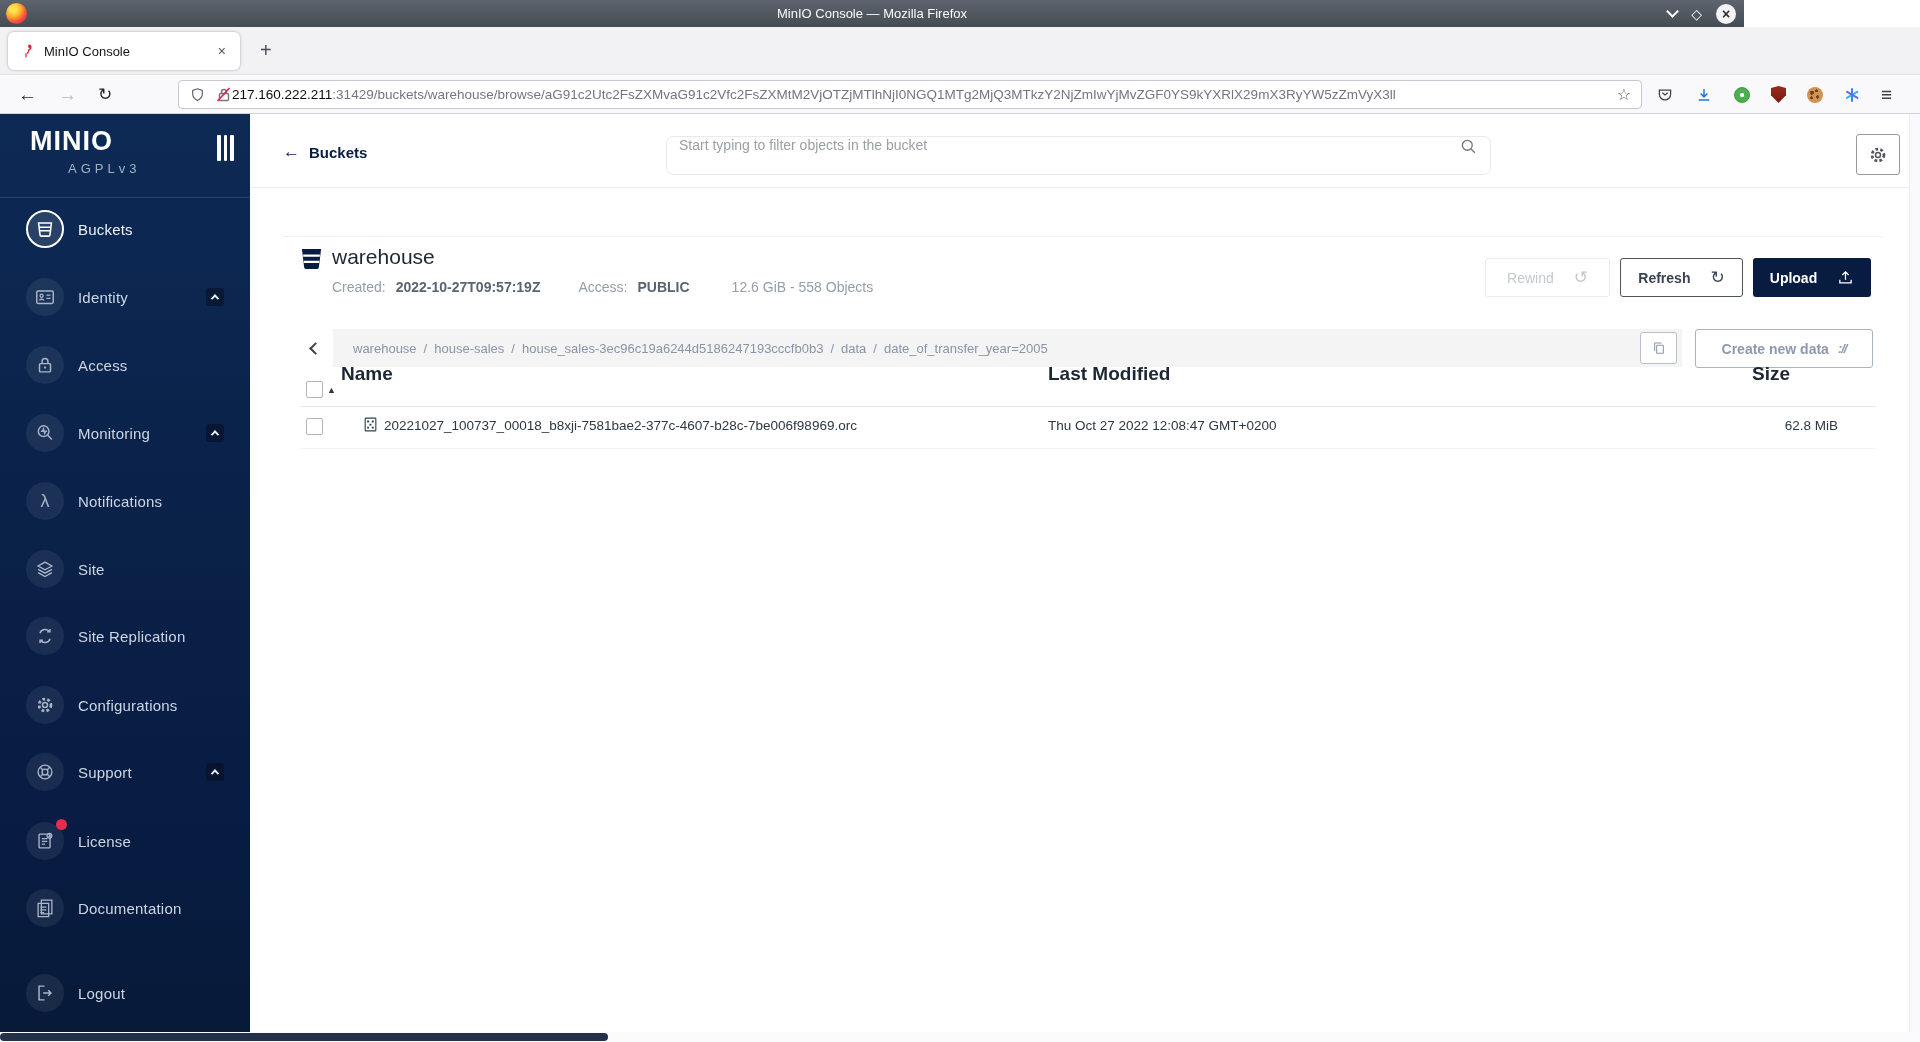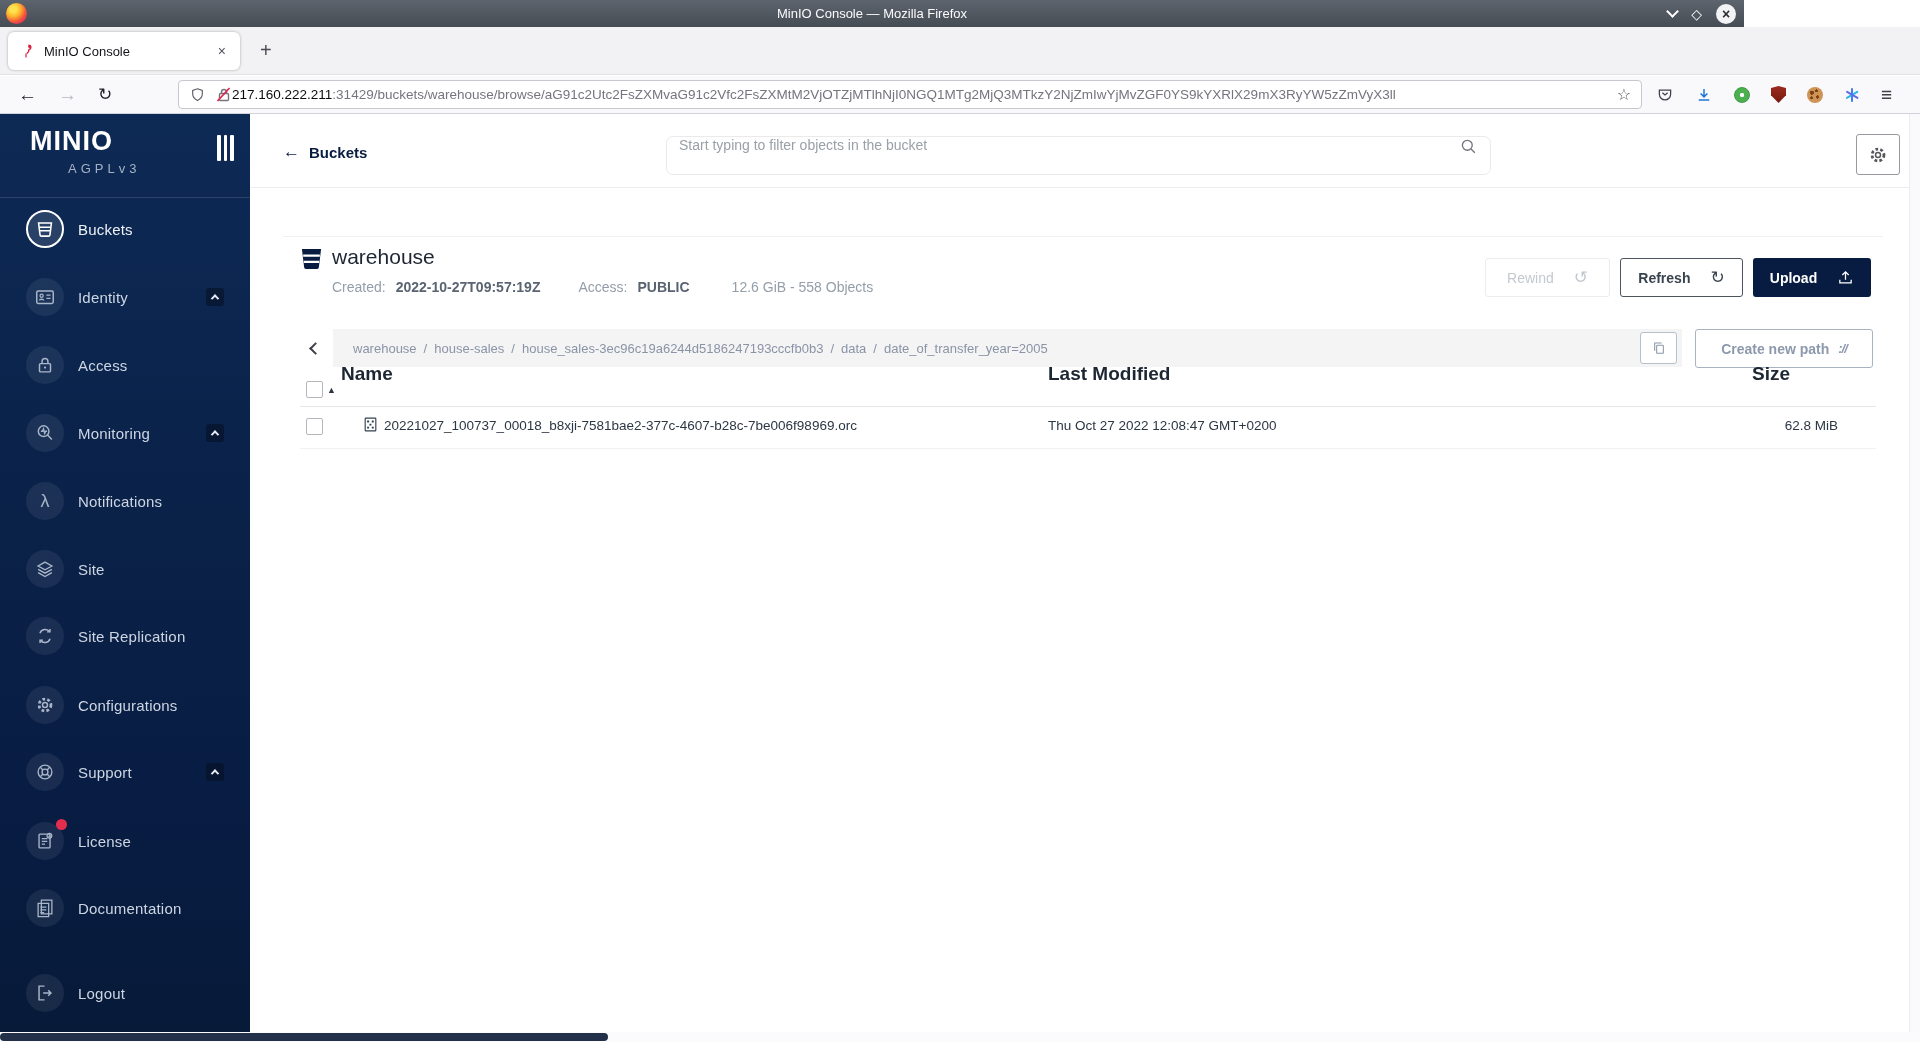--- a/index.html
+++ b/index.html
@@ -430,21 +430,21 @@
     <span class="bc-sep">/</span>
     <span>date_of_transfer_year=2005</span>
   </div>
   <div class="copy-btn">
     <svg width="16" height="16" viewBox="0 0 24 24">
       <rect x="8.5" y="8" width="10" height="12" rx="1" fill="none" stroke="#8b98a9" stroke-width="1.6"></rect>
       <path d="M5.5 16V4.5H16" fill="none" stroke="#8b98a9" stroke-width="1.6"></path>
       </svg>
   </div>
   <div class="create-path-btn">
-    <span>Create new path</span>
+    <span>Create new data</span>
     <span class="path-icn">://</span>
   </div>
 
   <div class="checkbox th-check"></div>
   <span class="th-sort">▲</span>
   <span class="th th-name">Name</span>
   <span class="th th-modified">Last Modified</span>
   <span class="th th-size">Size</span>
   <div class="thead-line"></div>
 

